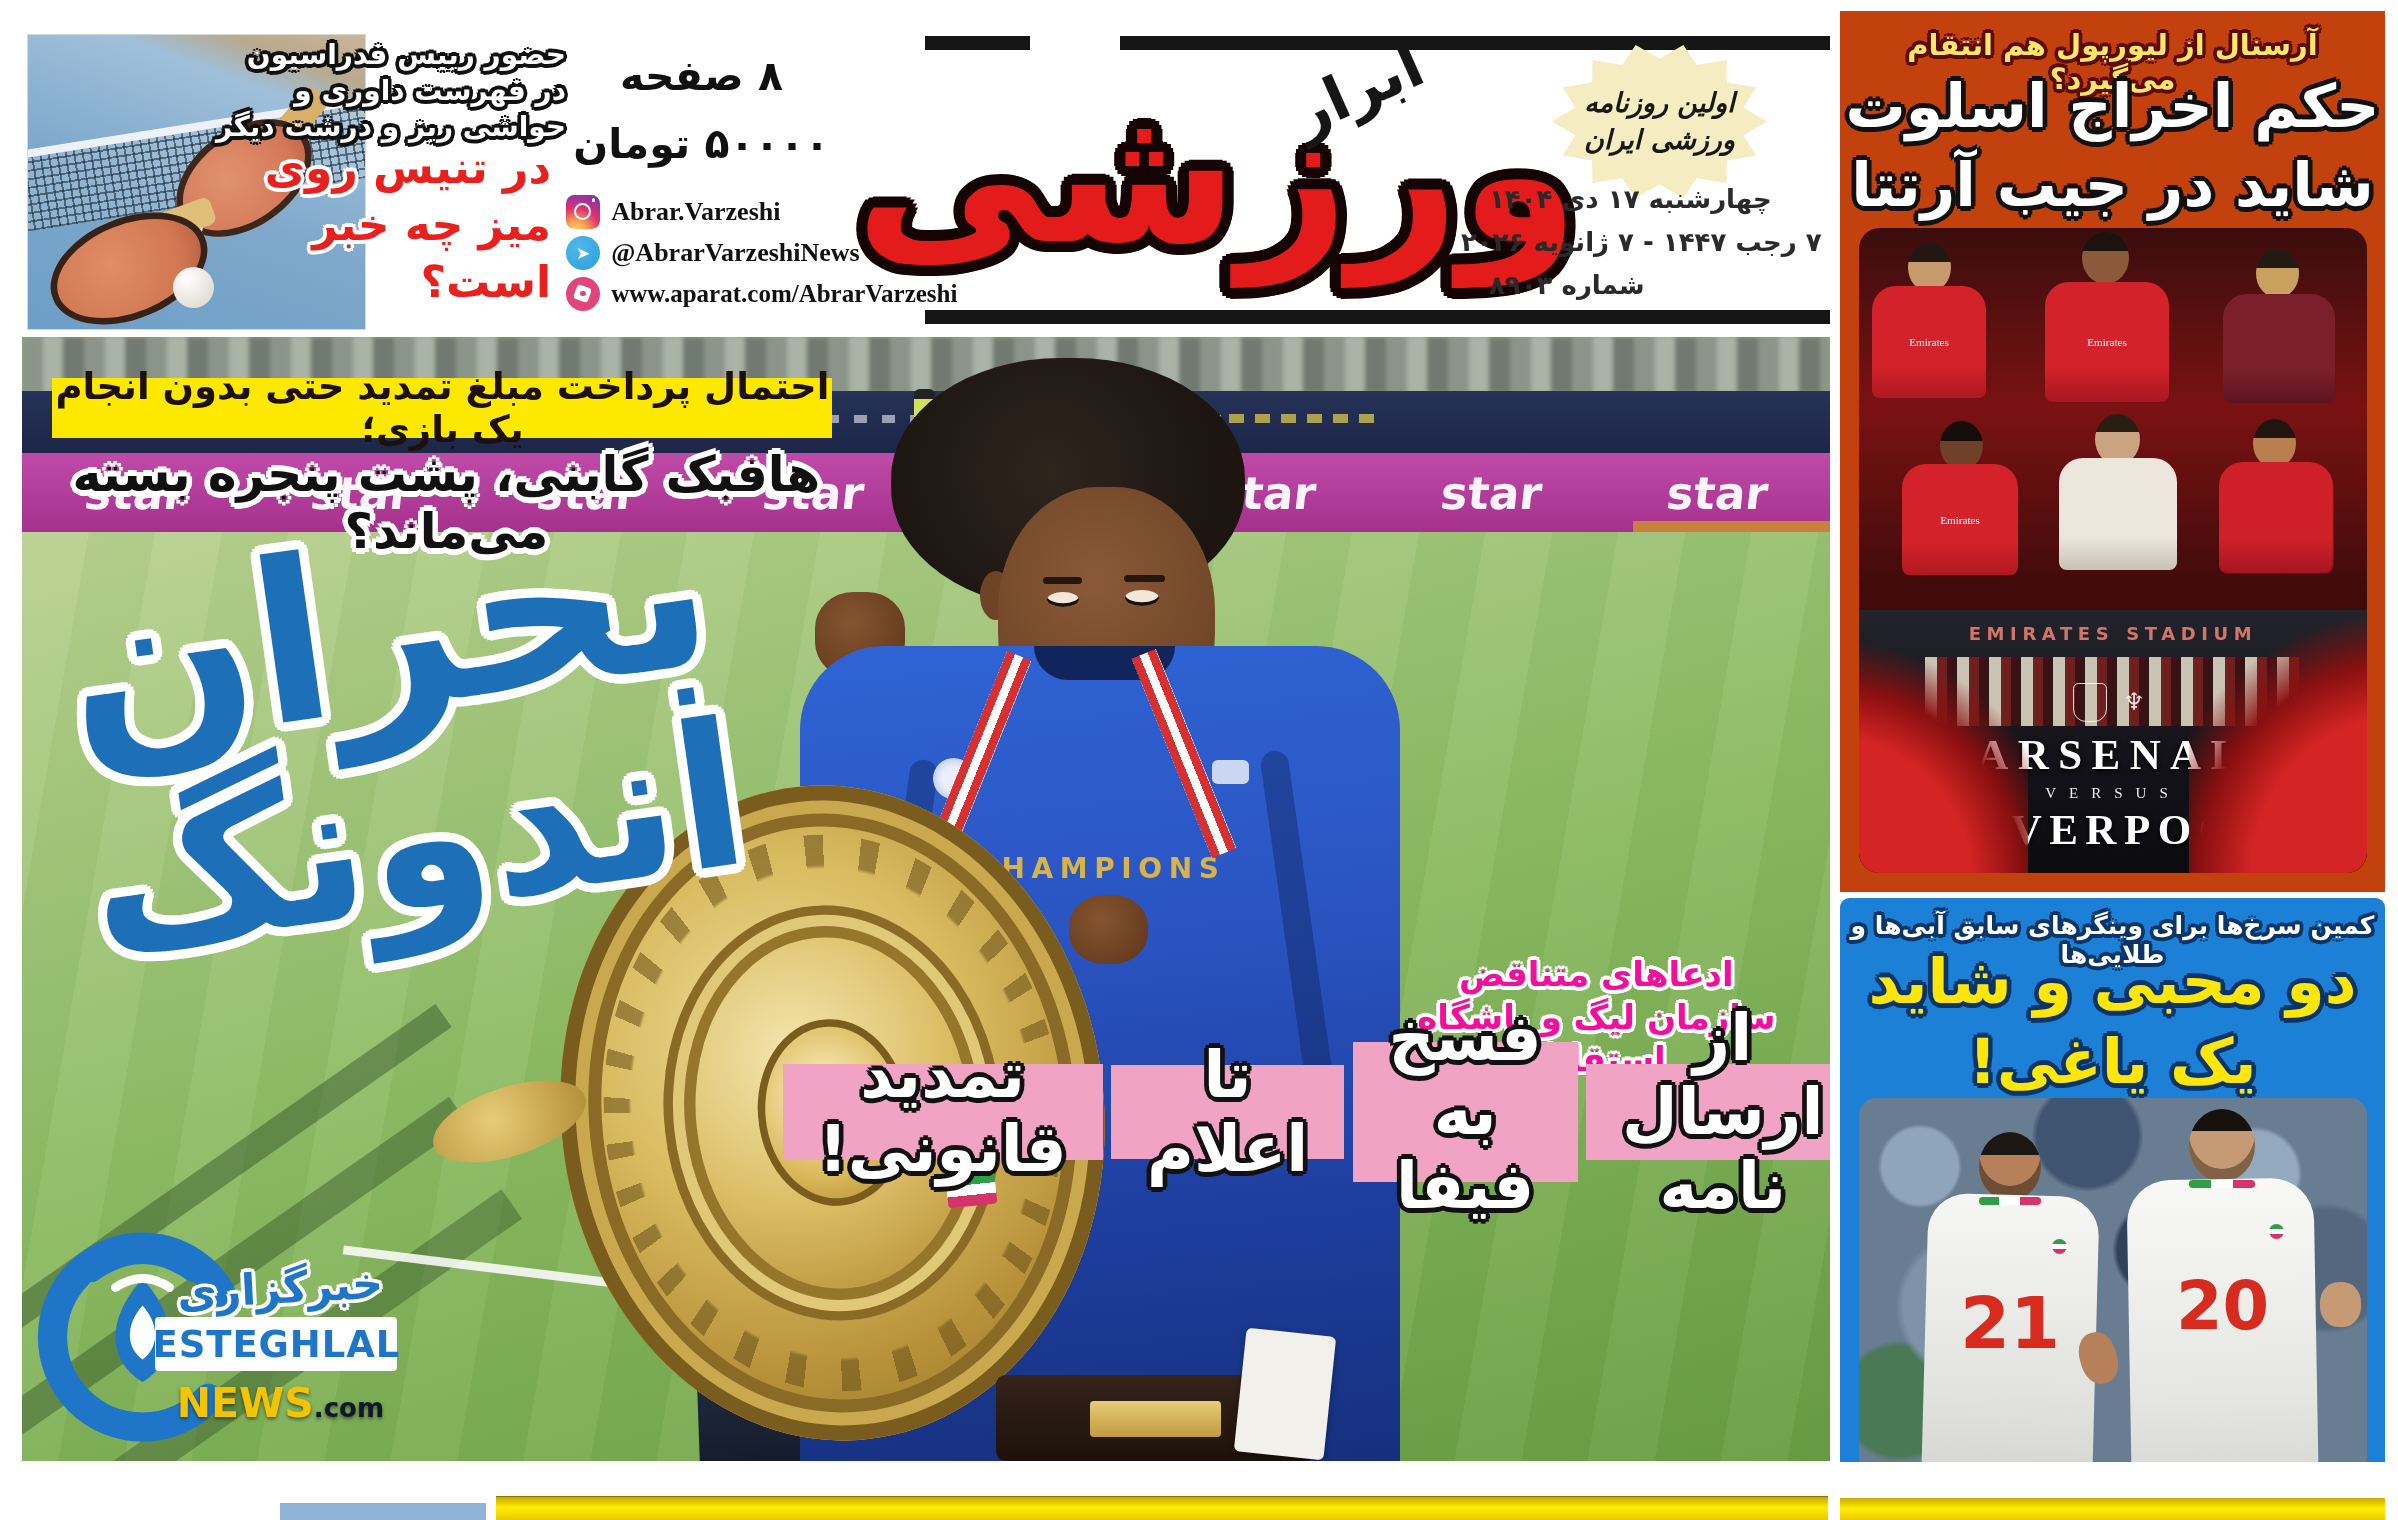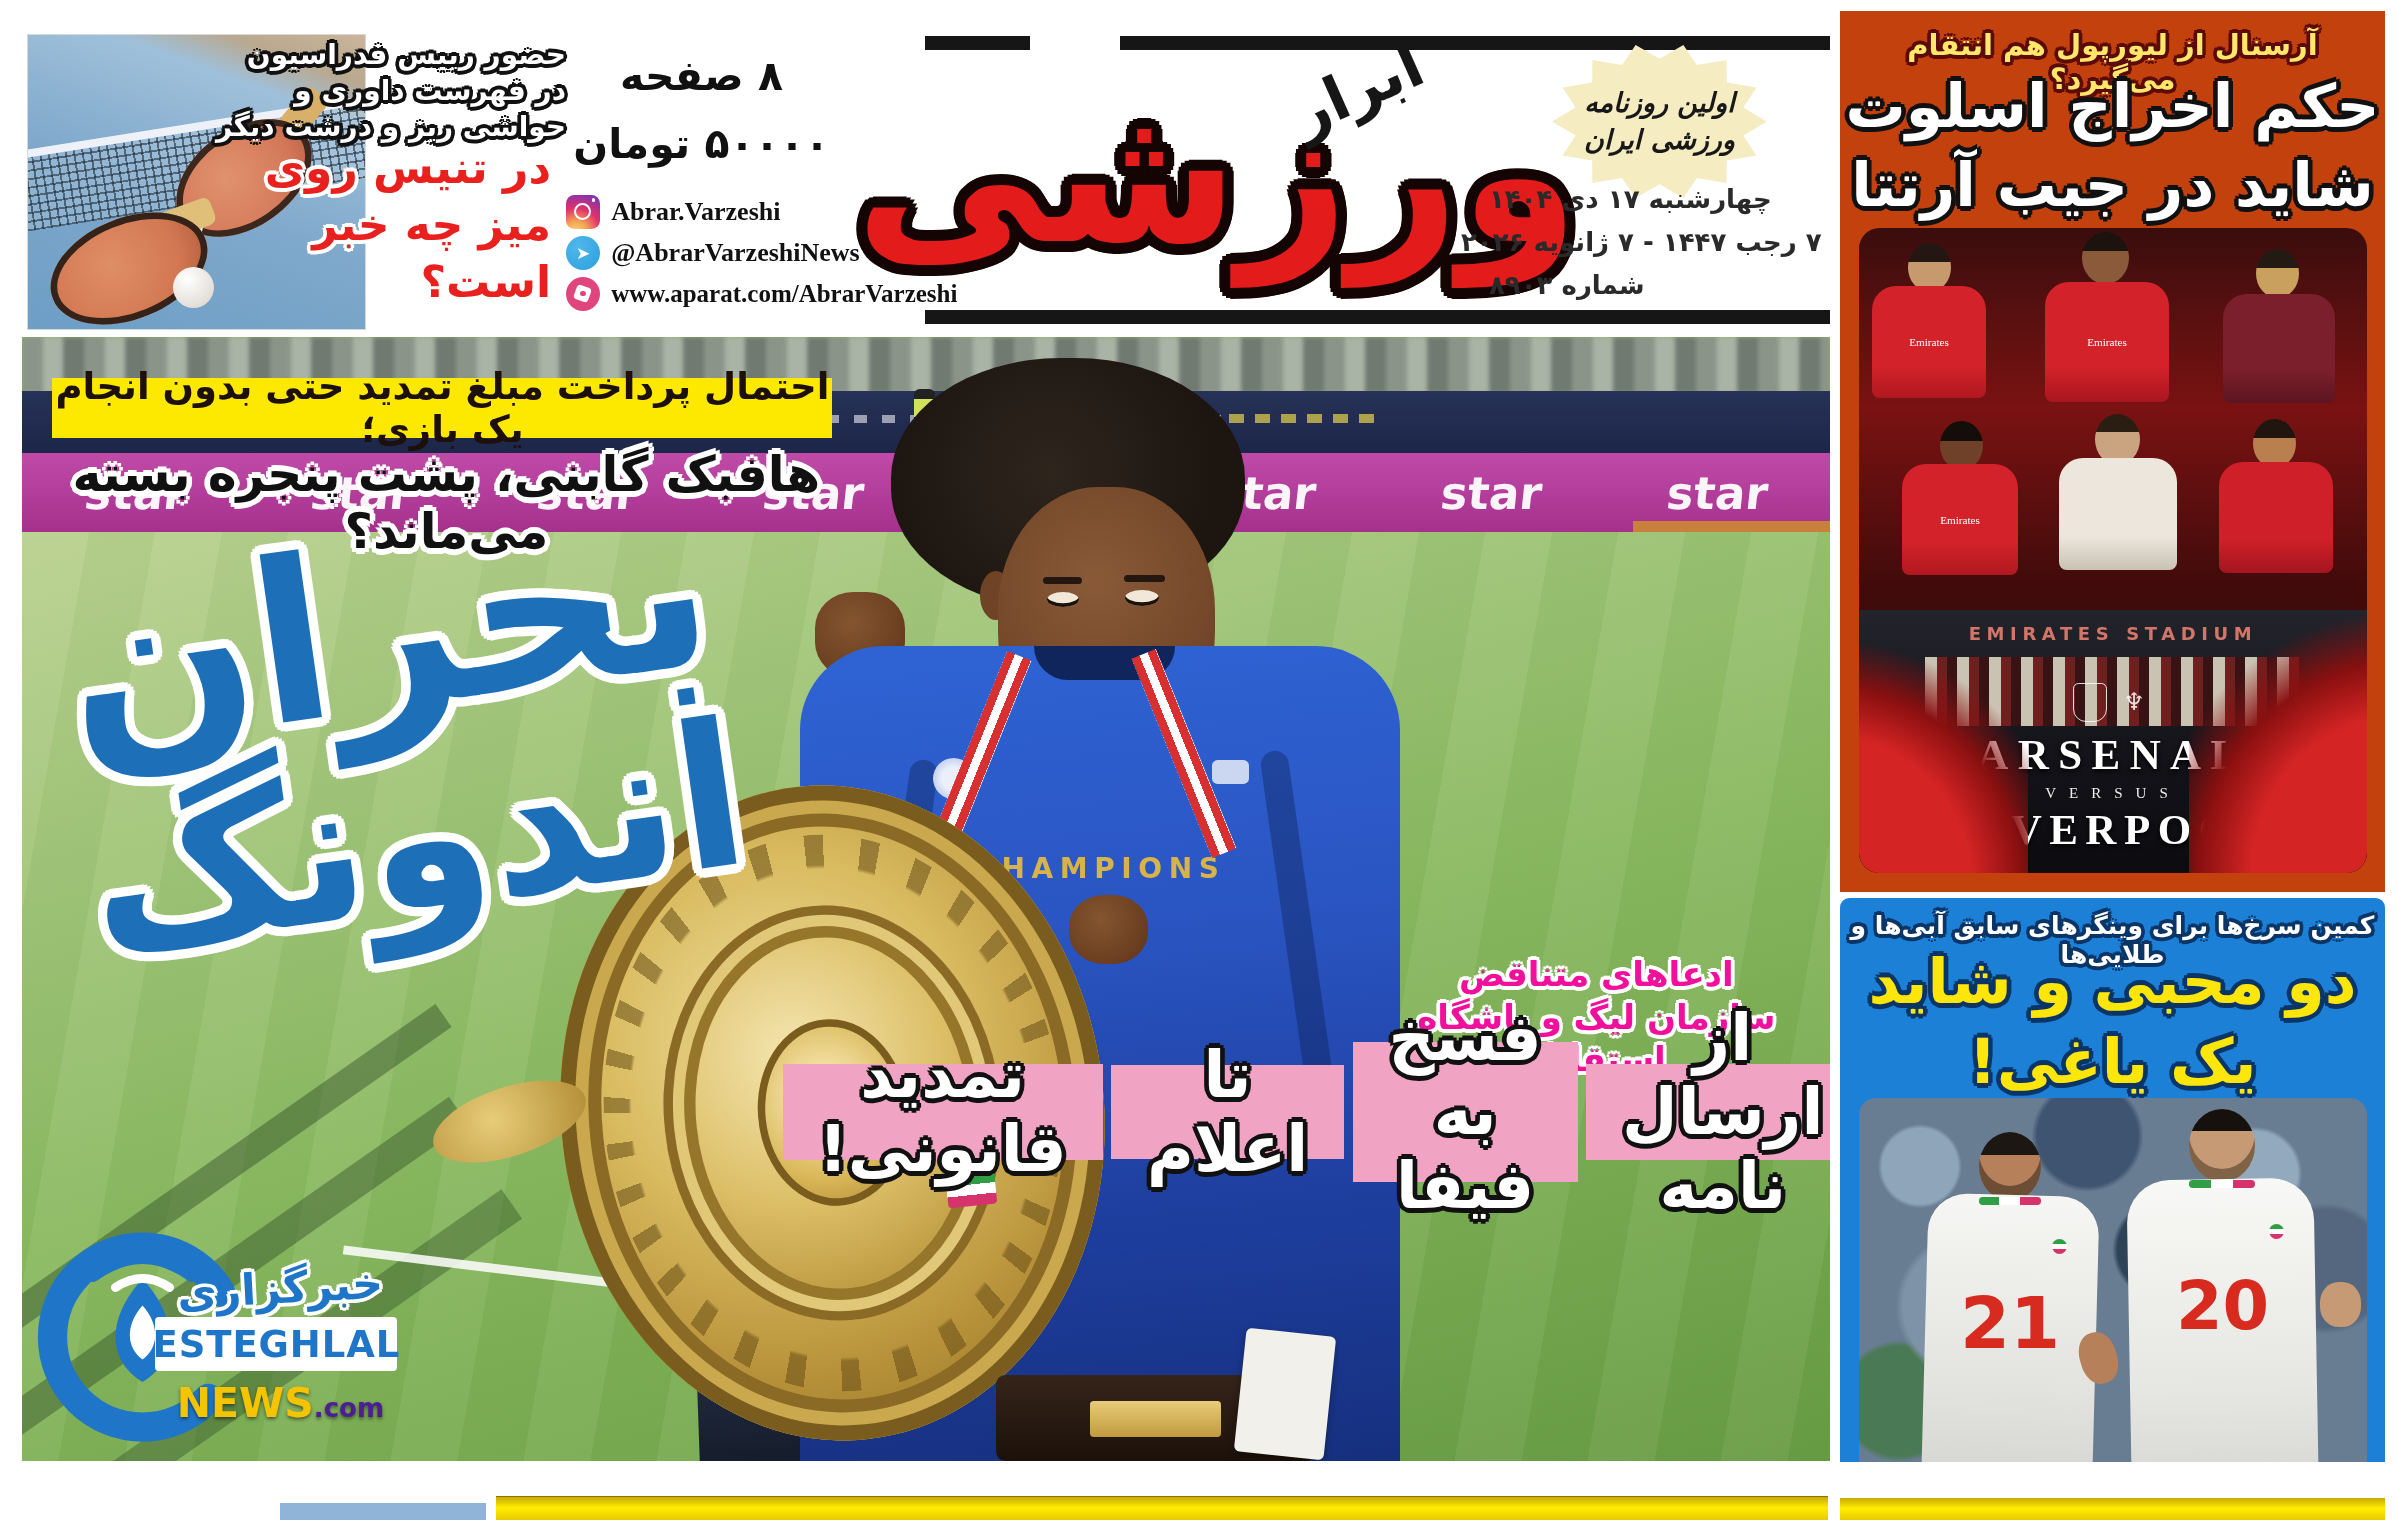--- a/index.html
+++ b/index.html
@@ -273,21 +273,21 @@
         <path d="M50 26 C33 45 35 63 50 72 C65 63 67 45 50 26 Z" fill="#1f76c8"></path>
         <path d="M50 38 C42 47 43 57 50 62 C57 57 58 47 50 38 Z" fill="#fff"></path>
         <path d="M28 24 Q50 8 72 24" fill="none" stroke="#1f76c8" stroke-width="7" stroke-linecap="round"></path>
         <path d="M38 30 Q50 22 62 30" fill="none" stroke="#fff" stroke-width="4" stroke-linecap="round"></path>
       </svg>
       <div class="ts-w4" style="position:absolute;left:141px;top:58px;width:234px;text-align:center;color:#1f76c8;font-weight:700;font-size:43px;transform:rotate(-3deg);">خبرگزاری</div>
       <div class="ctr" style="position:absolute;left:133px;top:112px;width:242px;height:54px;background:#fff;border-radius:4px;">
         <span style="color:#1f76c8;font-weight:700;font-size:37px;letter-spacing:0.9px;direction:ltr;">ESTEGHLAL</span>
       </div>
       <div style="position:absolute;left:141px;top:174px;width:234px;text-align:center;direction:ltr;text-shadow:0 1.9px 3.7px rgba(0,0,0,.5);">
-        <span style="color:#f5c400;font-weight:700;font-size:41px;">NEWS</span><span style="color:#4c1d95;font-weight:700;font-size:26px;">.com</span>
+        <span style="color:#f5c400;font-weight:700;font-size:41px;">NEWS</span><span style="color:#0f172a;font-weight:700;font-size:26px;">.com</span>
       </div>
     </div>
   </div>
 
   <div class="abs" style="left:0;top:1462px;width:2399px;height:59px;background:#fff;"></div>
   <div class="abs" style="left:281px;top:1503px;width:206px;height:18px;background:#8fb4d8;"></div>
   <div class="abs" style="left:497px;top:1496px;width:1332px;height:24px;border-top:1.9px solid #8a7400;
               background:linear-gradient(180deg,#caa900,#ffee00 45%,#e8c700);"></div>
   <div class="abs" style="left:1841px;top:1498px;width:545px;height:22.5px;background:linear-gradient(180deg,#caa900,#ffee00 45%,#e8c700);"></div>
 

